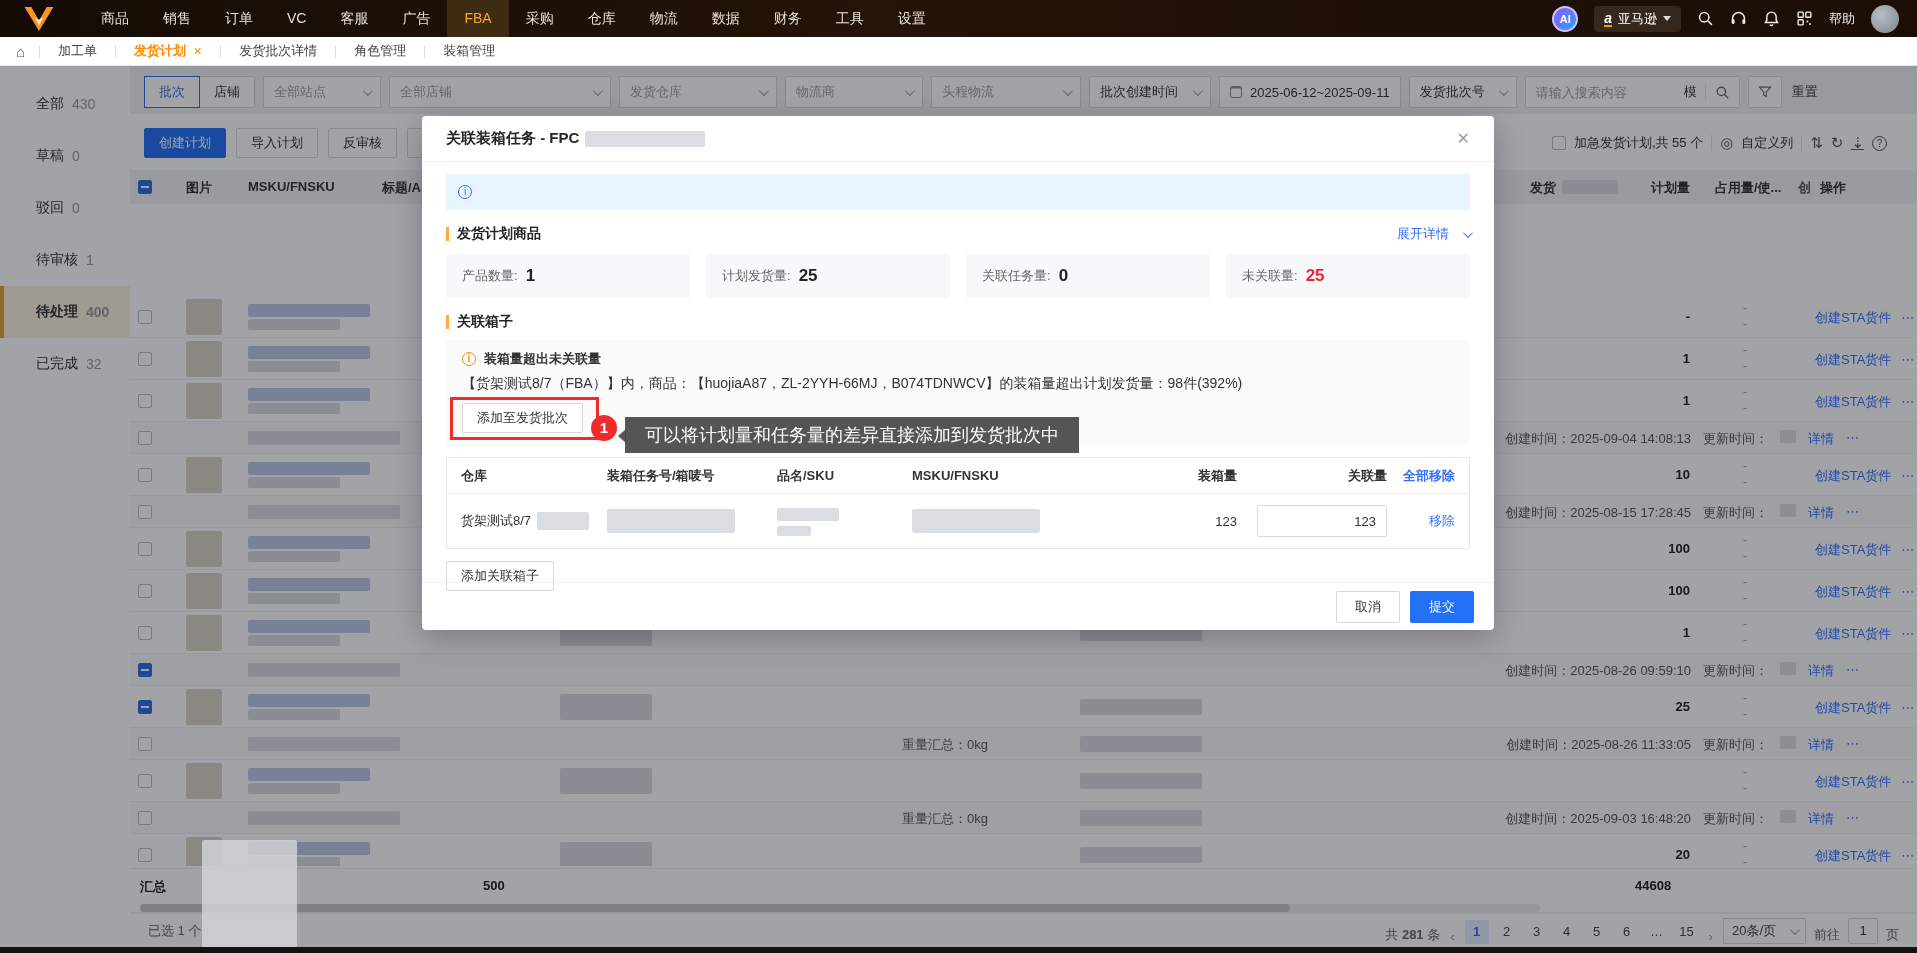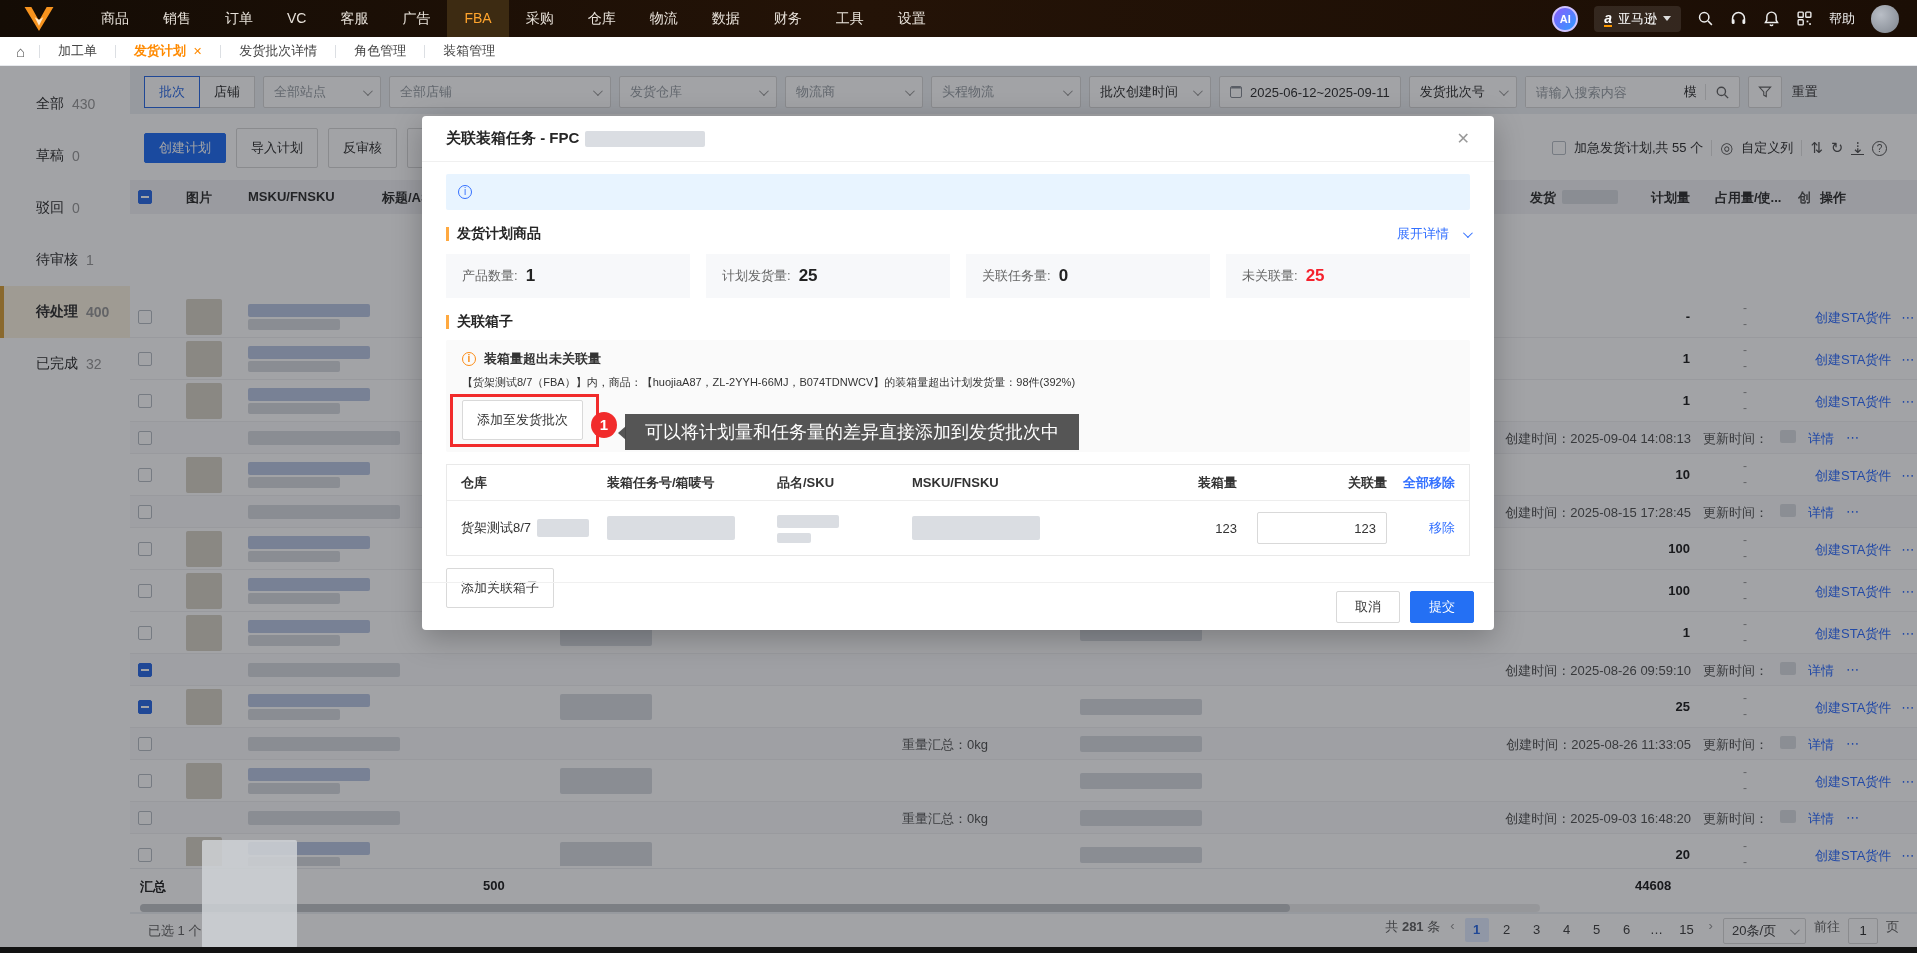--- a/index.html
+++ b/index.html
@@ -52,21 +52,21 @@
   .searchgrp input::placeholder { color:#9aa0a6; }
   .fuzzy { font-size:13px; color:#333; padding:0 8px; border-left:0; }
   .vline { width:1px; height:16px; background:#e0e0e0; }
   .sbtn { padding:0 9px; display:flex; align-items:center; cursor:pointer; }
   .iconbtn { width:34px; height:32px; border:1px solid #d9d9d9; border-radius:2px; background:#fff; display:flex; align-items:center; justify-content:center; cursor:pointer; }
   .reset { font-size:13px; color:#333; margin-left:2px; cursor:pointer; }
 
   
   .card { position:absolute; left:0; top:48px; right:0; bottom:36px; background:#fff; }
   .toolbar { display:flex; align-items:center; gap:10px; padding:14px 14px 0 14px; }
-  .btn-default { height:40px; padding:0 14px; background:#fff; border:1px solid #d9d9d9; border-radius:2px; font-size:13px; color:#333; cursor:pointer; line-height:28px; white-space:nowrap; }
+  .btn-default { height:30px; padding:0 14px; background:#fff; border:1px solid #d9d9d9; border-radius:2px; font-size:13px; color:#333; cursor:pointer; line-height:28px; white-space:nowrap; }
   .btn-primary { height:30px; padding:0 14px; background:#2470f4; border:1px solid #2470f4; border-radius:2px; font-size:13px; color:#fff; cursor:pointer; line-height:28px; white-space:nowrap; }
   .tb-right { margin-left:auto; display:flex; align-items:center; gap:8px; font-size:13px; color:#333; padding-right:16px; }
   .cbx { width:14px; height:14px; border:1px solid #b9bec6; border-radius:2px; background:#fff; display:inline-block; flex:none; }
   .cbx.on { background:#2e6ce6; border-color:#2e6ce6; position:relative; }
   .cbx.on::after { content:""; position:absolute; left:2px; top:5px; width:8px; height:2px; background:#fff; }
   .tbico { font-size:15px; color:#555; cursor:pointer; }
   .qm { width:15px; height:15px; border:1.4px solid #555; border-radius:50%; font-size:10px; line-height:13px; text-align:center; color:#555; }
 
   
   .thead { position:relative; height:34px; background:#f2f3f5; margin-top:12px; font-size:13px; font-weight:bold; color:#333; }
@@ -90,21 +90,21 @@
   .lnk { color:#3370ff; font-size:13px; text-decoration:none; cursor:pointer; white-space:nowrap; }
   .more { color:#3370ff; font-size:13px; cursor:pointer; letter-spacing:1px; }
   .gcluster { position:absolute; right:57px; top:50%; margin-top:-8px; display:flex; gap:12px; font-size:13px; color:#555; white-space:nowrap; }
   .sumrow { position:absolute; left:0; right:0; bottom:10px; height:34px; border-top:1px solid #eceef1; background:#fff; font-size:13px; font-weight:bold; color:#222; }
   .sumrow span { position:absolute; top:9px; }
   .hscroll { position:absolute; left:10px; bottom:0; width:1400px; height:8px; background:#ececec; border-radius:4px; }
   .hscroll .thumb { width:1150px; height:8px; background:#c2c5c9; border-radius:4px; }
 
   
   .footbar { position:absolute; left:130px; right:0; bottom:5px; height:34px; background:#fff; display:flex; align-items:center; font-size:13px; color:#666; padding:0 18px; }
-  .pag { margin-left:auto; display:flex; align-items:flex-start; gap:8px; }
+  .pag { margin-left:auto; display:flex; align-items:flex-end; gap:8px; }
   .pg { min-width:24px; height:24px; line-height:24px; text-align:center; border-radius:2px; cursor:pointer; color:#444; padding:0 4px; }
   .pg.on { background:#e2ecff; color:#2e6ce6; font-weight:bold; }
   .pgarrow { color:#999; cursor:pointer; padding:0 2px; }
   .psize { height:26px; border:1px solid #d9d9d9; border-radius:2px; background:#fff; display:flex; align-items:center; padding:1px 8px; gap:6px; cursor:pointer; color:#444; }
   .goto-box { width:30px; height:26px; border:1px solid #d9d9d9; border-radius:2px; background:#fff; text-align:center; line-height:24px; color:#333; }
   .blackstrip { position:absolute; left:0; bottom:0; width:100%; height:6px; background:#121212; z-index:65; }
   .blurpatch { position:absolute; background:#cfd2d6; opacity:.85; border-radius:2px; }
 
   
   .dim { position:absolute; left:0; top:66px; right:0; bottom:0; background:rgba(10,14,22,.38); z-index:20; }
@@ -122,21 +122,21 @@
   .sectitle { font-size:14px; font-weight:bold; color:#262626; }
   .expand { margin-left:auto; color:#3370ff; font-size:13px; display:flex; align-items:center; gap:6px; cursor:pointer; }
   .expand .chev { border-color:#3370ff; }
   .stats { margin-top:11px; display:flex; gap:16px; }
   .stat { flex:1; height:44px; background:#f7f8fa; display:flex; align-items:center; padding:0 16px; gap:8px; }
   .stat .lb { font-size:13px; color:#666; }
   .stat .vl { font-size:17px; font-weight:bold; color:#222; }
   .stat .vl.red { color:#f5222d; }
   .warnbox { margin-top:9px; background:#fafafa; border-radius:2px; padding:10px 16px 12px; position:relative; }
   .warn-l1 { display:flex; align-items:center; gap:8px; font-size:13px; color:#333; font-weight:bold; }
-  .warn-l2 { margin-top:7px; font-size:11px; color:#333; }
+  .warn-l2 { margin-top:7px; font-size:14px; color:#333; }
   .btnwrap { display:inline-block; position:relative; margin-top:10px; }
   .annorect { position:absolute; left:-12px; right:-16px; top:-6px; bottom:-7px; border:3px solid #f12b2b; z-index:5; pointer-events:none; }
   .annobadge { position:absolute; left:calc(100% + 8px); top:12px; width:26px; height:26px; border-radius:50%; background:#f12b2b; color:#fff; font-size:15px; font-weight:bold; text-align:center; line-height:26px; z-index:8; }
   .annotip { position:absolute; left:calc(100% + 42px); top:14px; background:rgba(70,70,70,.92); color:#fff; font-size:18px; padding:6px 20px; white-space:nowrap; z-index:8; }
   .annotip::before { content:""; position:absolute; left:-7px; top:12px; border-top:7px solid transparent; border-bottom:7px solid transparent; border-right:8px solid rgba(70,70,70,.92); }
   .boxtable { margin-top:12px; border:1px solid #e9e9e9; font-size:13px; color:#333; }
   .bt-head, .bt-row { display:flex; align-items:center; }
   .bt-head { height:36px; border-bottom:1px solid #ededed; font-weight:bold; }
   .bt-row { height:54px; }
   .c-wh { width:160px; padding-left:14px; display:flex; align-items:center; gap:6px; }

